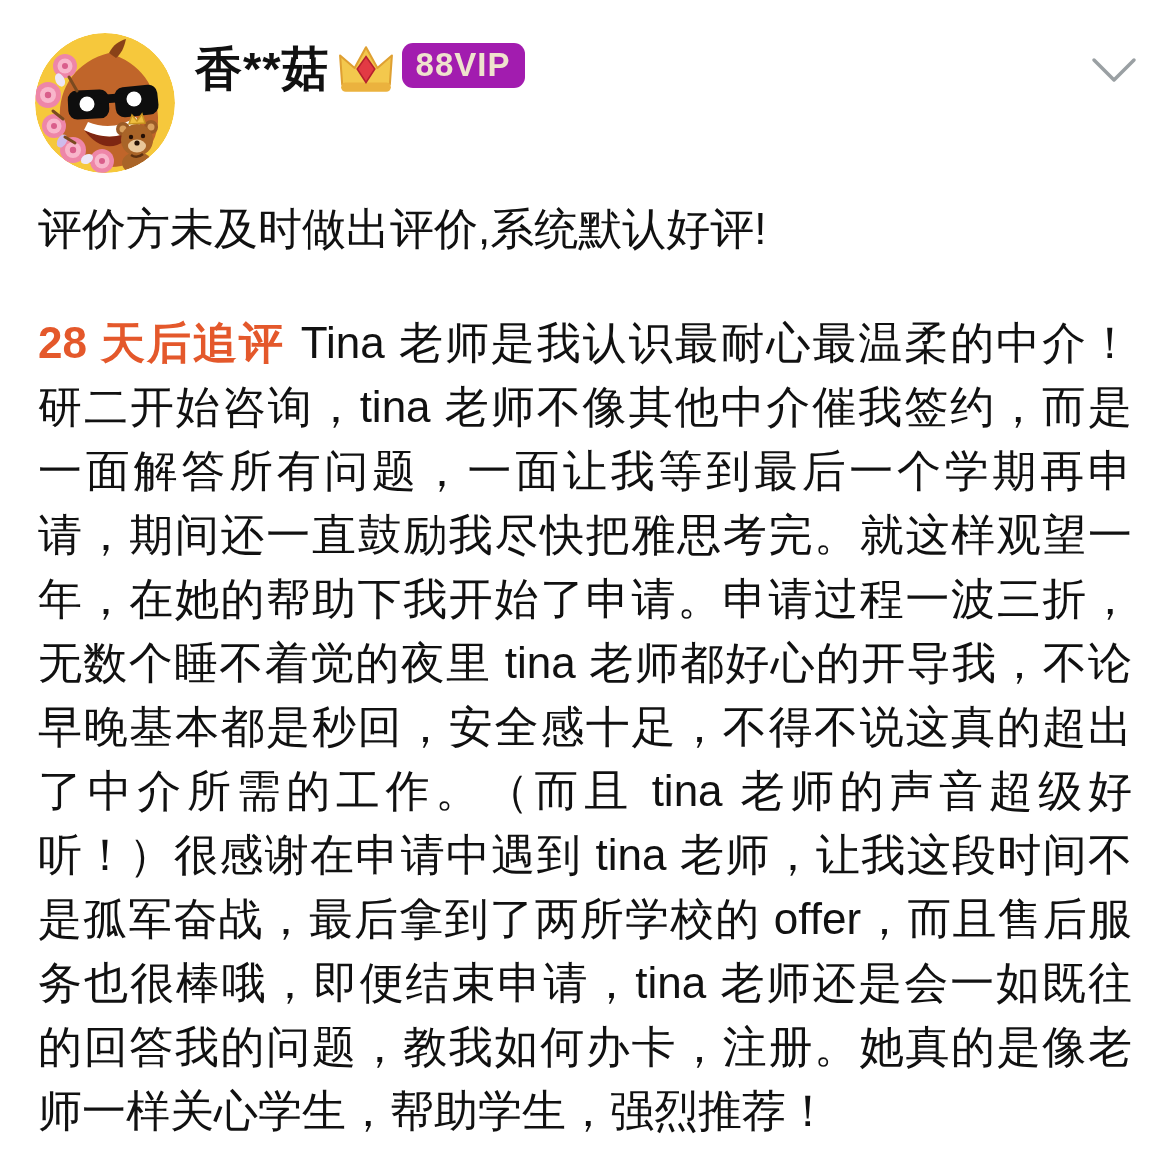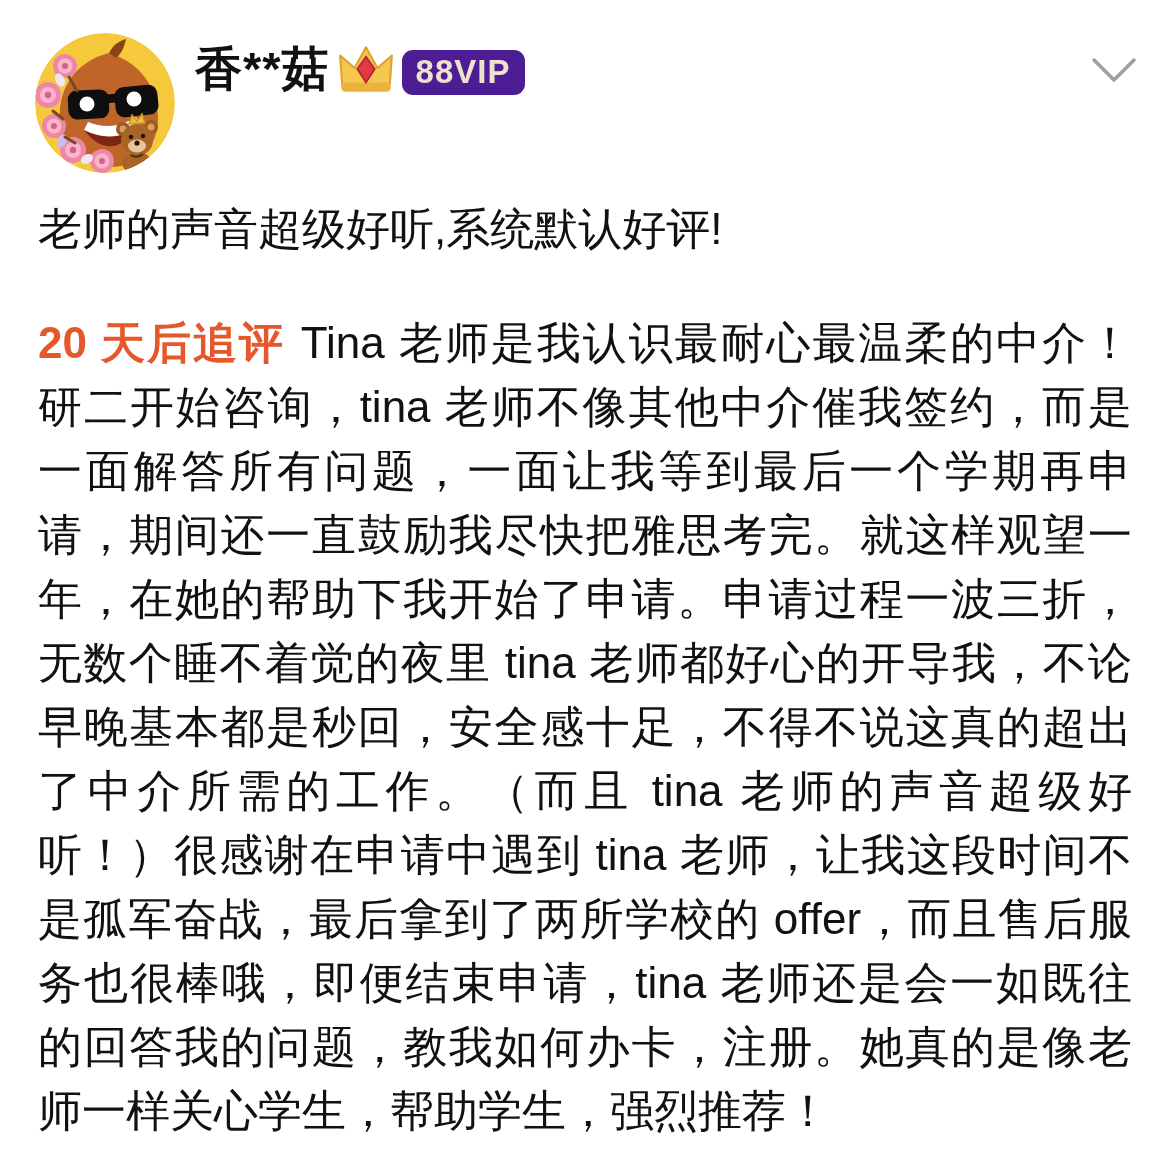--- a/index.html
+++ b/index.html
@@ -35,36 +35,36 @@
     cursor: pointer;
   }
   .avatar svg { display: block; width: 140px; height: 140px; }
   .header-info {
     margin-left: 20px;
     padding-top: 10px;
     min-width: 0;
   }
   .name-row {
     display: flex;
-    align-items: flex-end;
+    align-items: flex-start;
     gap: 7px;
   }
   .username {
     font-size: 47px;
     font-weight: 700;
     letter-spacing: 1px;
     color: #111111;
     line-height: 1.1;
   }
   .crown { width: 58px; height: 52px; display: inline-flex; }
   .crown svg { width: 58px; height: 52px; }
   .vip-badge {
     display: inline-flex;
     align-items: center;
-    background: #4c1d95;
+    background: #a21caf;
     color: #efe2cd;
     font-size: 33px;
     font-weight: 700;
     letter-spacing: 1px;
     padding: 5px 14px 7px 14px;
     border-radius: 11px;
     line-height: 1;
   }
   .timestamp {
     margin-top: 18px;
@@ -189,19 +189,19 @@
       </div>
     </div>
 
     <div class="collapse-btn">
       <svg viewBox="0 0 46 28" width="46" height="28">
         <polyline points="3,4 23,24 43,4" fill="none" stroke="#9aa0a3" stroke-width="3.5" stroke-linecap="round" stroke-linejoin="round"></polyline>
       </svg>
     </div>
   </div>
 
-  <div class="system-note">老师的声音超级好听,系统默认好评!</div>
+  <div class="system-note">评价方未及时做出评价,系统默认好评!</div>
 
   <p class="review-body">
-    <span class="append-label">20 天后追评</span><span>Tina 老师是我认识最耐心最温柔的中介！研二开始咨询，tina 老师不像其他中介催我签约，而是一面解答所有问题，一面让我等到最后一个学期再申请，期间还一直鼓励我尽快把雅思考完。就这样观望一年，在她的帮助下我开始了申请。申请过程一波三折，无数个睡不着觉的夜里 tina 老师都好心的开导我，不论早晚基本都是秒回，安全感十足，不得不说这真的超出了中介所需的工作。（而且 tina 老师的声音超级好听！）很感谢在申请中遇到 tina 老师，让我这段时间不是孤军奋战，最后拿到了两所学校的 offer，而且售后服务也很棒哦，即便结束申请，tina 老师还是会一如既往的回答我的问题，教我如何办卡，注册。她真的是像老师一样关心学生，帮助学生，强烈推荐！</span>
+    <span class="append-label">28 天后追评</span><span>Tina 老师是我认识最耐心最温柔的中介！研二开始咨询，tina 老师不像其他中介催我签约，而是一面解答所有问题，一面让我等到最后一个学期再申请，期间还一直鼓励我尽快把雅思考完。就这样观望一年，在她的帮助下我开始了申请。申请过程一波三折，无数个睡不着觉的夜里 tina 老师都好心的开导我，不论早晚基本都是秒回，安全感十足，不得不说这真的超出了中介所需的工作。（而且 tina 老师的声音超级好听！）很感谢在申请中遇到 tina 老师，让我这段时间不是孤军奋战，最后拿到了两所学校的 offer，而且售后服务也很棒哦，即便结束申请，tina 老师还是会一如既往的回答我的问题，教我如何办卡，注册。她真的是像老师一样关心学生，帮助学生，强烈推荐！</span>
   </p>
 
 </div>
 
 </body></html>

